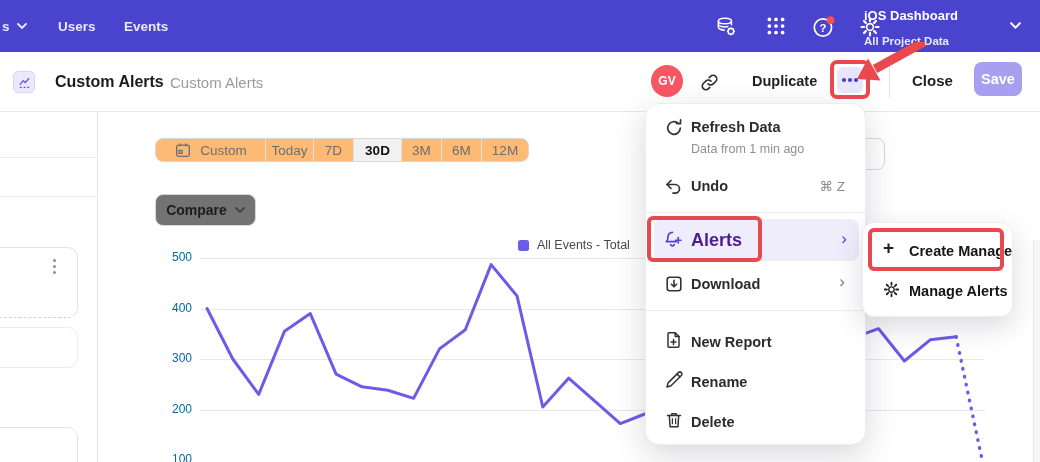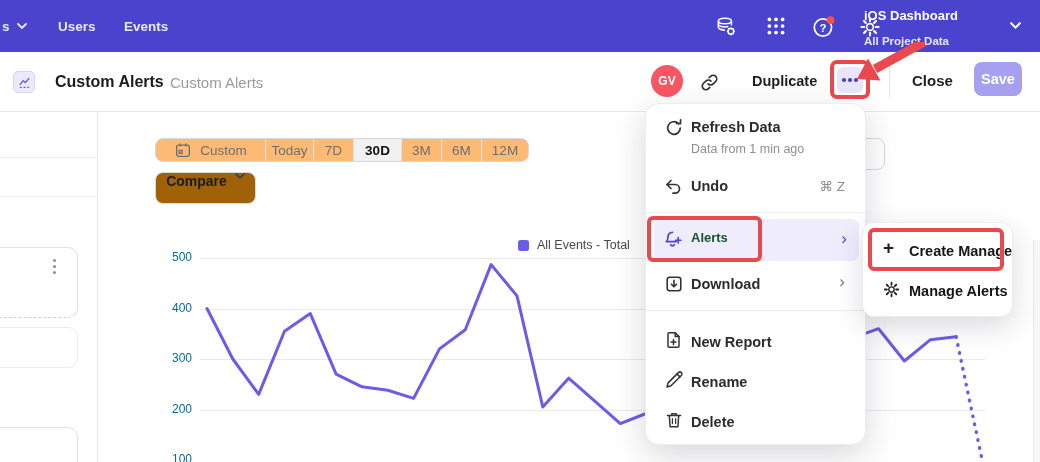--- a/index.html
+++ b/index.html
@@ -42,21 +42,21 @@
   .lrail-line { position:absolute; left:0; width:98px; height:1px; background:#ececec; }
   .lcard { position:absolute; left:-12px; width:90px; background:#fff; border:1px solid #e3e3e3; border-radius:0 10px 10px 0; }
   .kebab { position:absolute; left:53px; top:147px; display:flex; flex-direction:column; gap:3px; cursor:pointer; }
   .kebab i { width:3px; height:3px; border-radius:50%; background:#8b8b8b; }
 
   
   .seg { position:absolute; left:155px; top:138px; height:24px; display:flex; border:1px solid #d8d8d8; border-radius:8px; background:#fdba74; overflow:hidden; z-index:7; }
   .seg .s { height:100%; display:flex; align-items:center; justify-content:center; font-size:13.5px; color:#6e6e6e; border-right:1px solid #e3e3e3; cursor:pointer; gap:8px; }
   .seg .s:last-child { border-right:none; }
   .seg .sel { background:#f1f1f1; color:#111; font-weight:700; }
-  .compare { position:absolute; left:155px; top:172px; width:101px; height:32px; border:1px solid #d8d8d8; border-radius:8px; background:#a16207; display:flex; align-items:flex-start; justify-content:center; gap:8px; font-size:14px; font-weight:600; color:#1c1c1c; cursor:pointer; z-index:7; }
+  .compare { position:absolute; left:155px; top:194px; width:101px; height:32px; border:1px solid #d8d8d8; border-radius:8px; background:#737373; display:flex; align-items:center; justify-content:center; gap:8px; font-size:14px; font-weight:600; color:#1c1c1c; cursor:pointer; z-index:7; }
   .hidden-btn { position:absolute; left:822px; top:138px; width:63px; height:32px; border:1px solid #d8d8d8; border-radius:8px; background:#fff; z-index:5; cursor:pointer; }
   .hidden-btn svg { position:absolute; right:38px; top:13px; }
   .linebtn { position:absolute; left:893px; top:138px; width:97px; height:32px; border:1px solid #d8d8d8; border-radius:8px; background:#fff; display:flex; align-items:center; justify-content:center; gap:7px; font-size:14px; font-weight:600; color:#1c1c1c; cursor:pointer; z-index:7; }
 
   
   .gridline { position:absolute; left:200px; width:785px; height:1px; background:#e9e9e9; z-index:3; }
   .ylab { position:absolute; left:150px; width:42px; text-align:right; font-size:12px; color:#0369a1; z-index:4; }
   #chart-svg { position:absolute; left:0; top:0; z-index:8; pointer-events:none; }
   .legend { position:absolute; left:518px; top:238px; display:flex; align-items:center; gap:8px; z-index:8; }
   .legend .sw { width:11px; height:11px; border-radius:2.5px; background:#6b5ce8; }
@@ -64,21 +64,21 @@
   .right-strip { position:absolute; left:1033px; top:240px; width:7px; height:222px; background:#f7f7f7; border-left:1px solid #e7e7e7; z-index:4; }
 
   
   .menu { position:absolute; left:645px; top:103px; width:221px; height:342px; background:#fff; border:1px solid #ededed; border-radius:14px; box-shadow:0 10px 32px rgba(40,40,60,.18); z-index:50; }
   .menu .ic { position:absolute; left:18px; }
   .menu .lab { position:absolute; left:45px; font-size:14.5px; font-weight:600; color:#2c2c2c; line-height:20px; white-space:nowrap; }
   .menu .sub { position:absolute; left:45px; top:38px; font-size:12.5px; color:#8f8f8f; }
   .menu .short { position:absolute; right:20px; top:74px; font-size:13.5px; color:#8d8d8d; }
   .menu .mdiv { position:absolute; left:0; width:221px; height:1px; background:#ececec; }
   .alerts-row { position:absolute; left:8px; top:115px; width:205px; height:42px; background:#efedfc; border-radius:8px; cursor:pointer; }
-  .alerts-row .lab2 { position:absolute; left:37px; top:11px; font-size:13px; font-weight:600; color:#14532d; }
+  .alerts-row .lab2 { position:absolute; left:37px; top:11px; font-size:18px; font-weight:600; color:#4c1d95; }
   .chev-r { position:absolute; right:12px; top:8px; font-size:17px; color:#4f42d9; line-height:24px; }
   .chev-r2 { position:absolute; right:20px; top:166px; font-size:17px; color:#7a7a7a; line-height:24px; }
   .mrow { cursor:pointer; }
 
   
   .submenu { position:absolute; left:862px; top:222px; width:151px; height:95px; background:#fff; border:1px solid #ededed; border-radius:12px; box-shadow:0 10px 28px rgba(40,40,60,.16); z-index:55; }
   .submenu .plus { position:absolute; left:20px; top:14px; font-size:19px; font-weight:600; color:#222; }
   .submenu .sl { position:absolute; left:46px; font-size:14.5px; font-weight:600; color:#151515; white-space:nowrap; }
 
   

